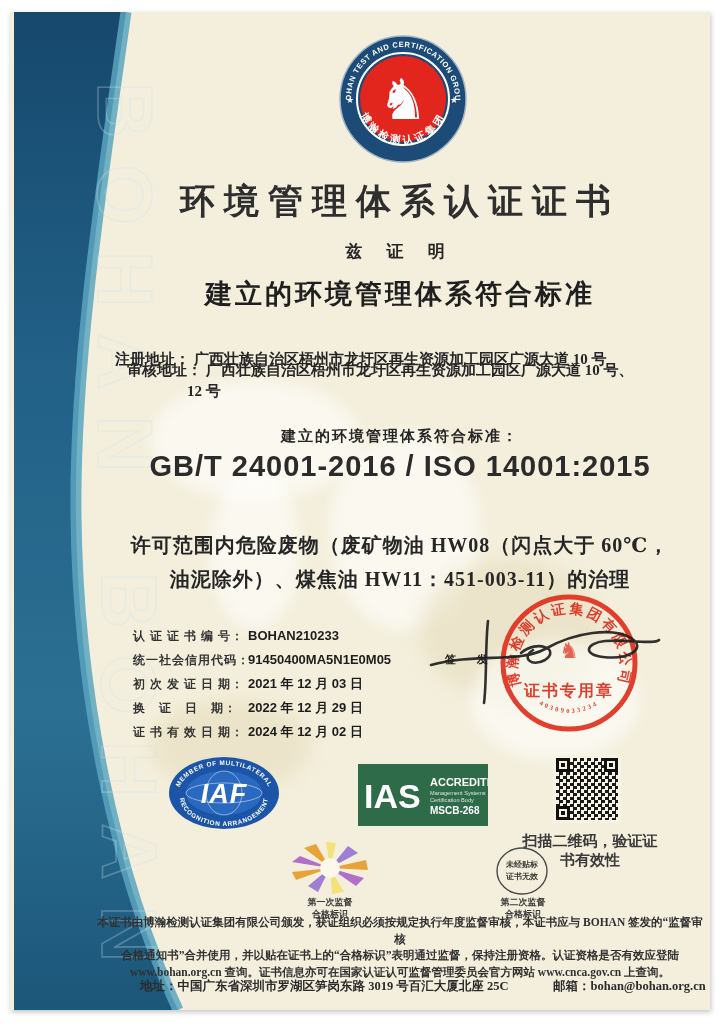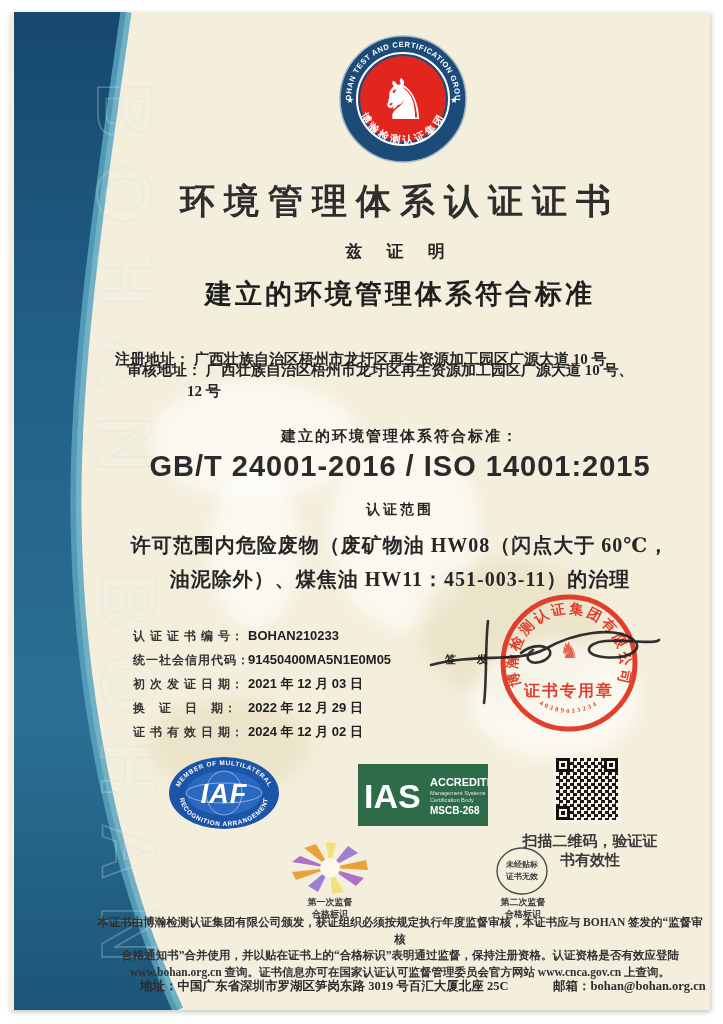--- a/index.html
+++ b/index.html
@@ -102,21 +102,20 @@
   <div class="abs addr" style="top:349px;">
     <span class="lbl">注册地址：</span><span>广西壮族自治区梧州市龙圩区再生资源加工园区广源大道 10 号</span>
   </div>
   <div class="abs addr" style="top:360px;margin-left:12px;">
     <span class="lbl">审核地址：</span><span>广西壮族自治区梧州市龙圩区再生资源加工园区广源大道 10 号、</span>
     <div style="margin-left:60px;">12 号</div>
   </div>
 
   <div class="abs std-intro ctr">建立的环境管理体系符合标准：</div>
   <div class="abs standard ctr">GB/T 24001-2016 / ISO 14001:2015</div>
-  <div class="abs scope-lbl ctr">认证范围</div>
   <div class="abs scope ctr">
     <div>许可范围内危险废物（废矿物油 HW08（闪点大于 60℃，</div>
     <div>油泥除外）、煤焦油 HW11：451-003-11）的治理</div>
   </div>
 
   <div class="abs details">
     <div class="drow">
       <span class="dlbl">认 证 证 书 编 号：</span>
       <span class="dval">BOHAN210233</span>
     </div>

